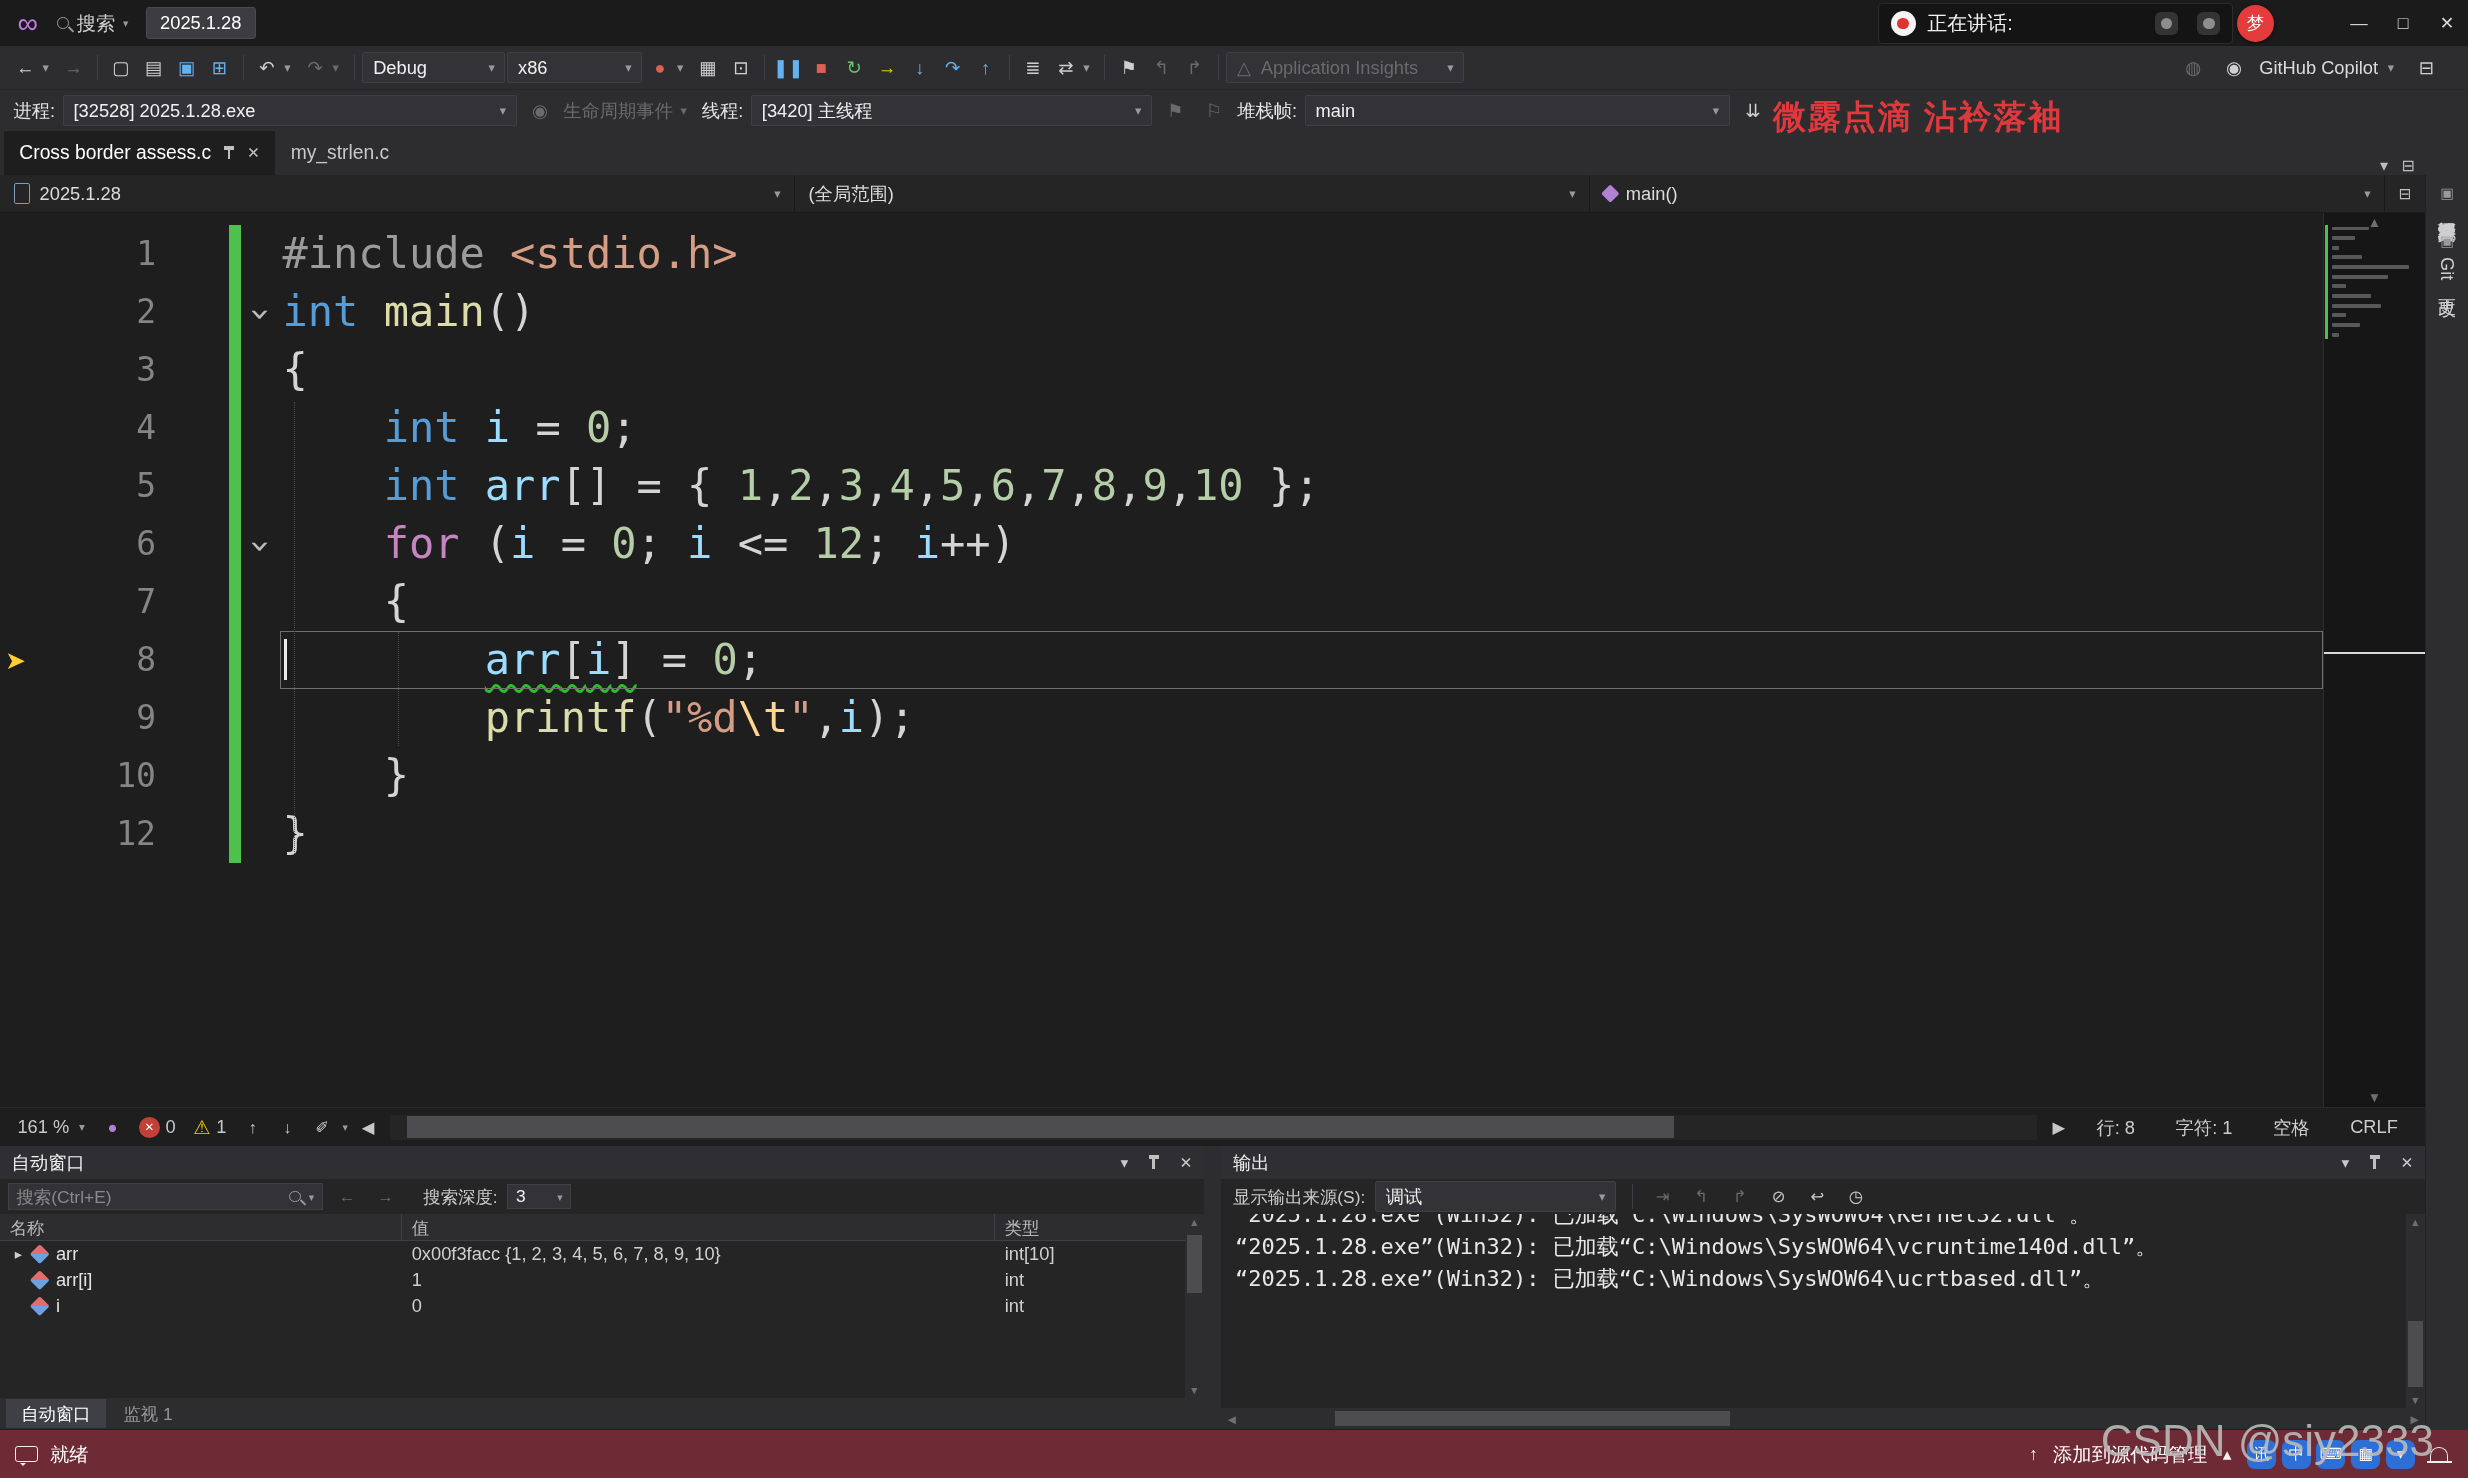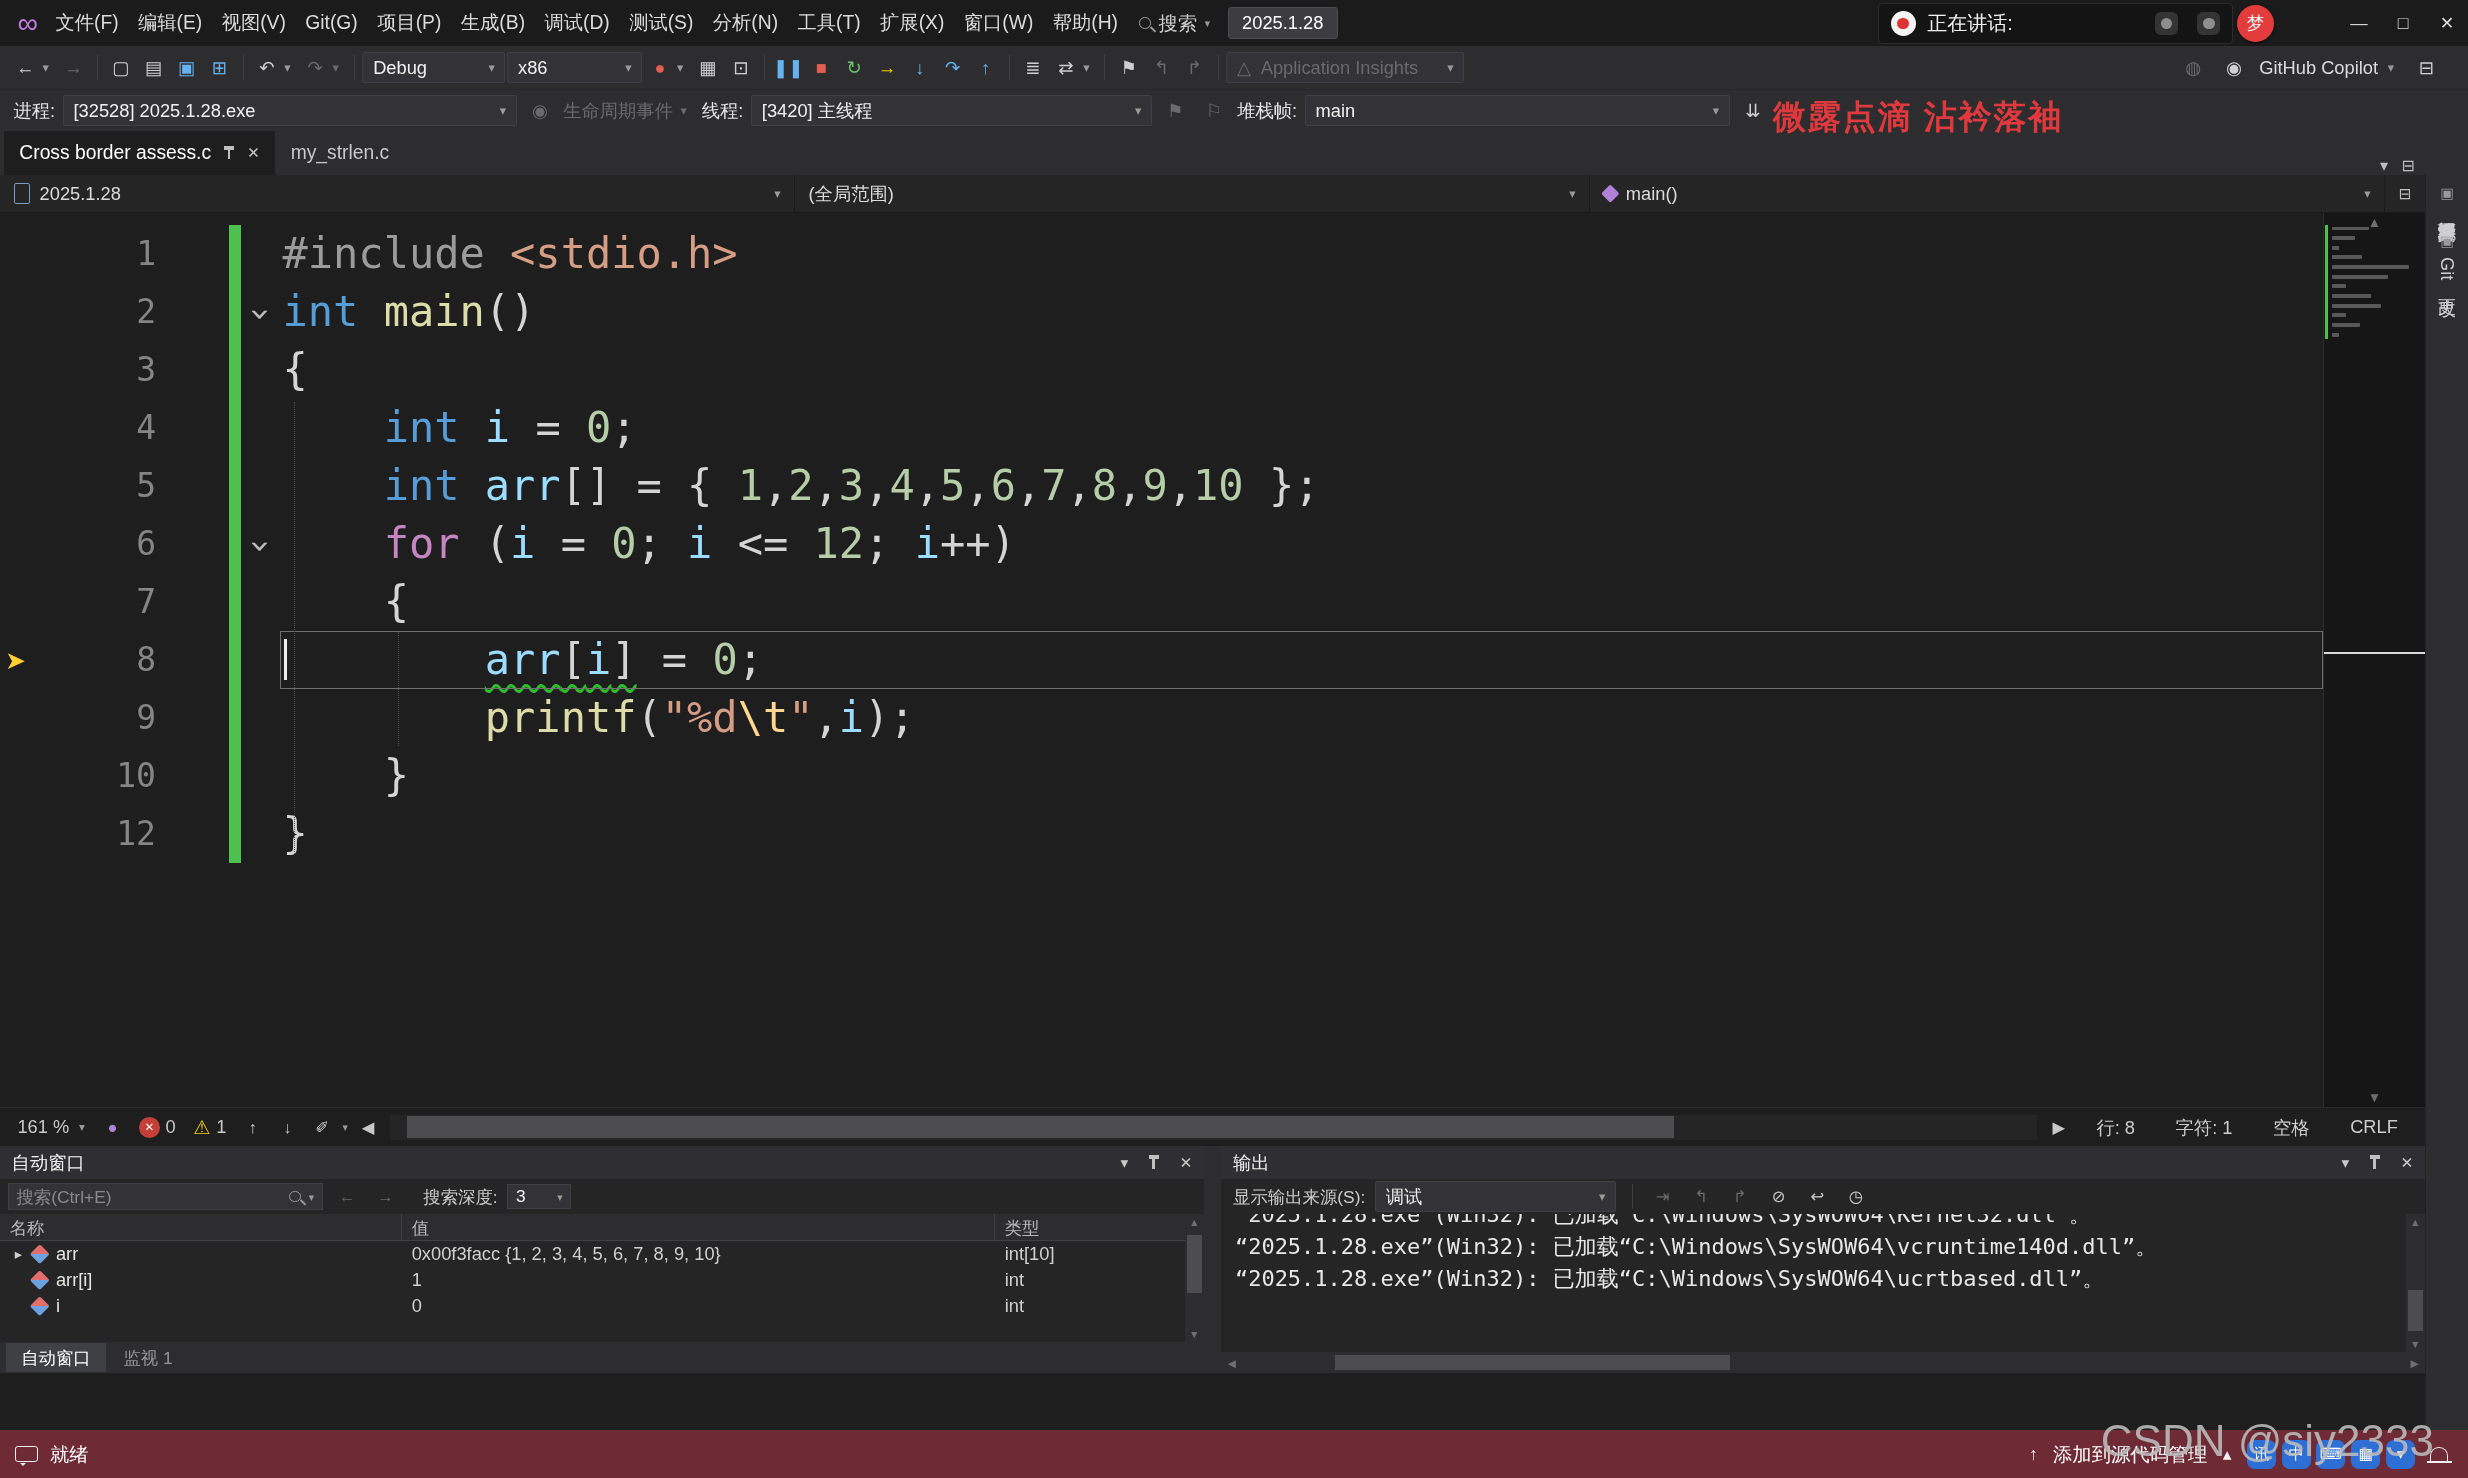--- a/index.html
+++ b/index.html
@@ -100,21 +100,21 @@
   .es-icon { min-width:29px; height:29px; display:inline-flex; align-items:center; justify-content:center; color:#c8c8c8; font-size:16.4px; }
   .purple { color:#b180d7 !important; }
   .icon-errcircle { width:21px; height:21px; border-radius:50%; background:#c24038; color:#fff; display:inline-flex; align-items:center; justify-content:center; font-size:11.6px; margin-right:5.8px; }
   .warn-tri { color:#f2cc0c; font-size:19.3px; margin-right:5.8px; }
   .err-badge,.warn-badge { display:inline-flex; align-items:center; padding:0 5.8px; }
   .hscroll { flex:1; height:25px; background:#252526; position:relative; margin:0 1.9px; }
   .hthumb { position:absolute; left:1%; top:1.9px; bottom:1.9px; width:77%; background:#4d4d50; }
   .es-stat { padding:0 17.4px; color:#cccccc; white-space:nowrap; }
 
   
-  .panels { height:227px; display:flex; background:#2d2d30; flex:none; }
+  .panels { height:283px; display:flex; background:#2d2d30; flex:none; }
   .panel { background:#252526; display:flex; flex-direction:column; }
   .autos { width:1204px; flex:none; }
   .panel-gap { width:17.4px; background:#2d2d30; flex:none; }
   .output { flex:1; position:relative; }
   .panel-title { height:33px; background:#2f2f33; display:flex; align-items:center; padding:0 11.6px; flex:none; }
   .panel-title-text { color:#f0f0f0; font-size:18.3px; }
   .pt-icons { margin-left:auto; display:flex; align-items:center; gap:17.4px; color:#c8c8c8; font-size:15.4px; }
   .autos-toolbar { height:35px; display:flex; align-items:center; gap:9.7px; padding:0 7.7px; flex:none; }
   .searchbox { width:315px; height:27px; background:#333337; border:1px solid #3f3f46; display:flex; align-items:center; padding:0 7.7px; gap:7.7px; }
   .sb-placeholder { color:#8a8a8a; font-size:17.4px; flex:1; }
@@ -174,49 +174,20 @@
   .red-watermark { position:absolute; left:1773px; top:95px; font-size:33px; font-weight:bold; color:#e0393d; letter-spacing:1.9px; z-index:70; }
   .csdn-watermark { position:absolute; right:35px; bottom:11.6px; font-size:44px; color:#bdbdbd; opacity:.88; z-index:70; }
 </style>
 </head>
 <body>
 
 <div class="app">
 
   <div class="titlebar">
     <span class="vs-logo">∞</span>
-    <div class="menus">
-
-        <div class="menu-item">文件(F)</div>
-
-        <div class="menu-item">编辑(E)</div>
-
-        <div class="menu-item">视图(V)</div>
-
-        <div class="menu-item">Git(G)</div>
-
-        <div class="menu-item">项目(P)</div>
-
-        <div class="menu-item">生成(B)</div>
-
-        <div class="menu-item">调试(D)</div>
-
-        <div class="menu-item">测试(S)</div>
-
-        <div class="menu-item">分析(N)</div>
-
-        <div class="menu-item">工具(T)</div>
-
-        <div class="menu-item">扩展(X)</div>
-
-        <div class="menu-item">窗口(W)</div>
-
-        <div class="menu-item">帮助(H)</div>
-
-    </div>
     <div class="search-box">
       <span class="icon-mag"></span>
       <span>搜索</span>
       <span class="chev-sm">▾</span>
     </div>
     <div class="solution-badge">2025.1.28</div>
     <div class="voice-widget">
       <span class="voice-logo"></span>
       <span class="voice-text">正在讲话:</span>
       <span class="paw"></span>

